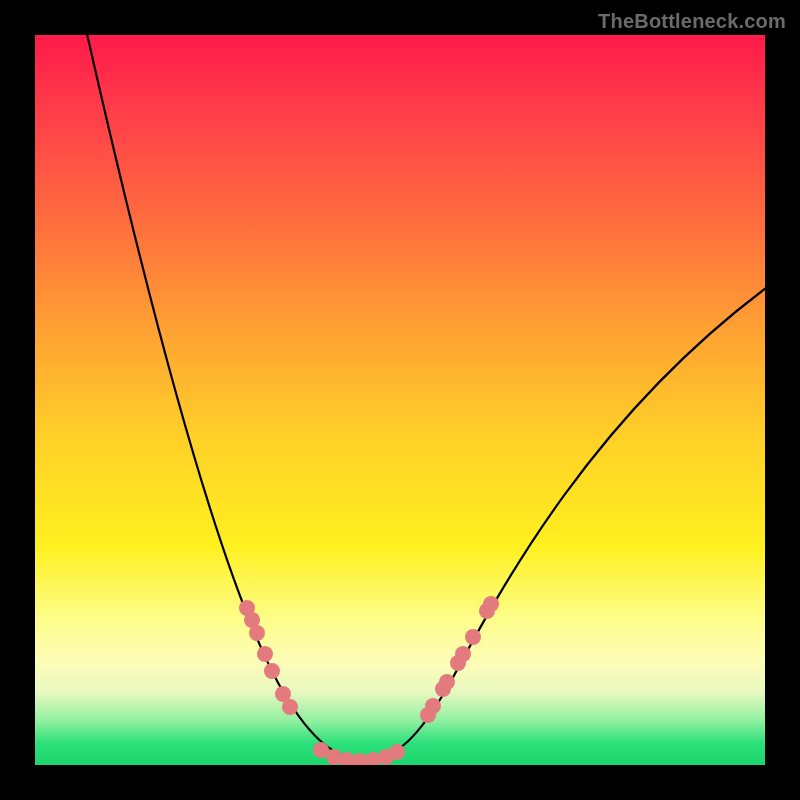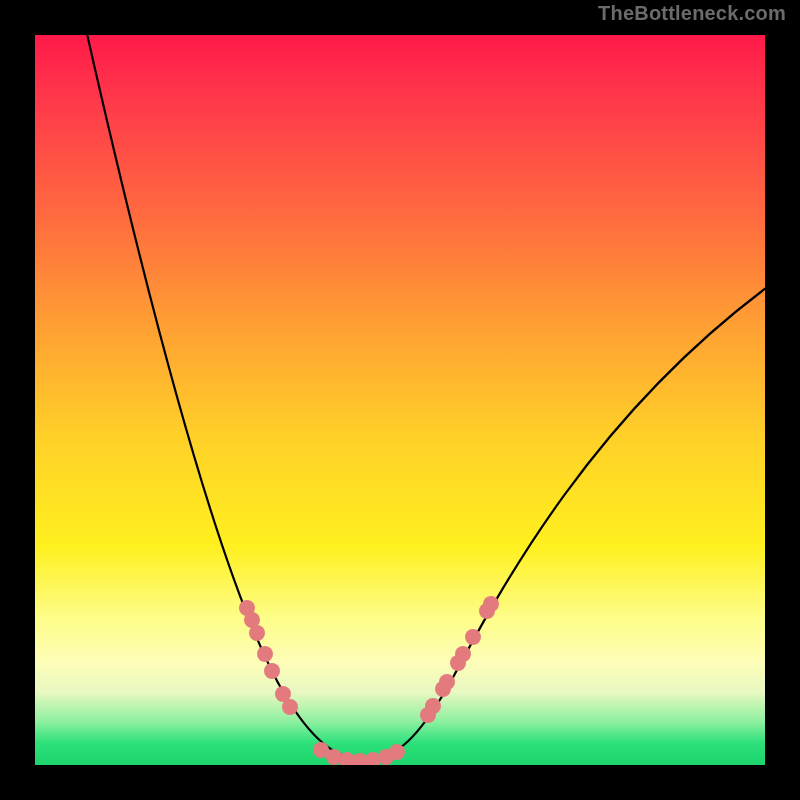--- a/index.html
+++ b/index.html
@@ -26,21 +26,21 @@
       #fdfd8a 80%,
       #fdfdb8 86%,
       #e8f8c0 90%,
       #8ff0a0 94%,
       #2de07a 97%,
       #1cd46c 100%
     );
   }
   .watermark {
     position: absolute;
-    top: 2px;
+    top: 10px;
     right: 14px;
     font-family: Arial, Helvetica, sans-serif;
     font-size: 20px;
     font-weight: 600;
     color: #6b6b6b;
     letter-spacing: 0.2px;
   }
   svg.curve {
     position: absolute;
     left: 0;

